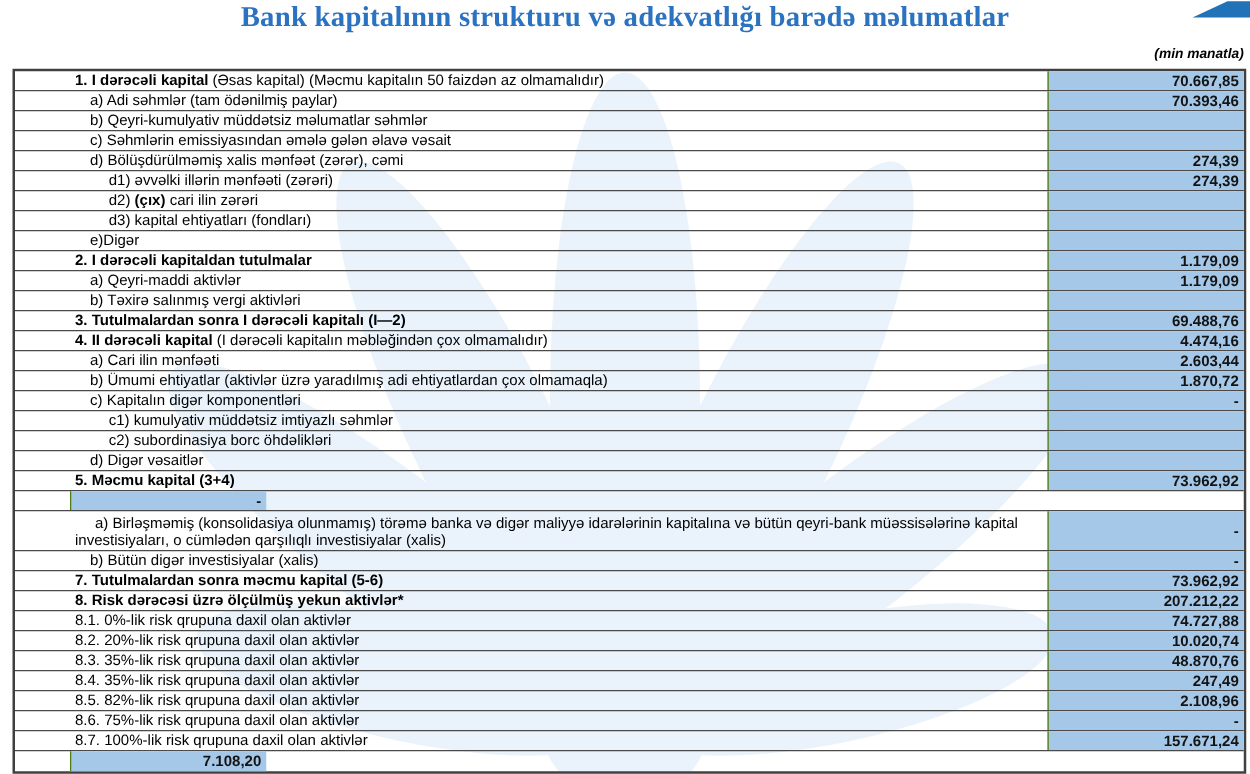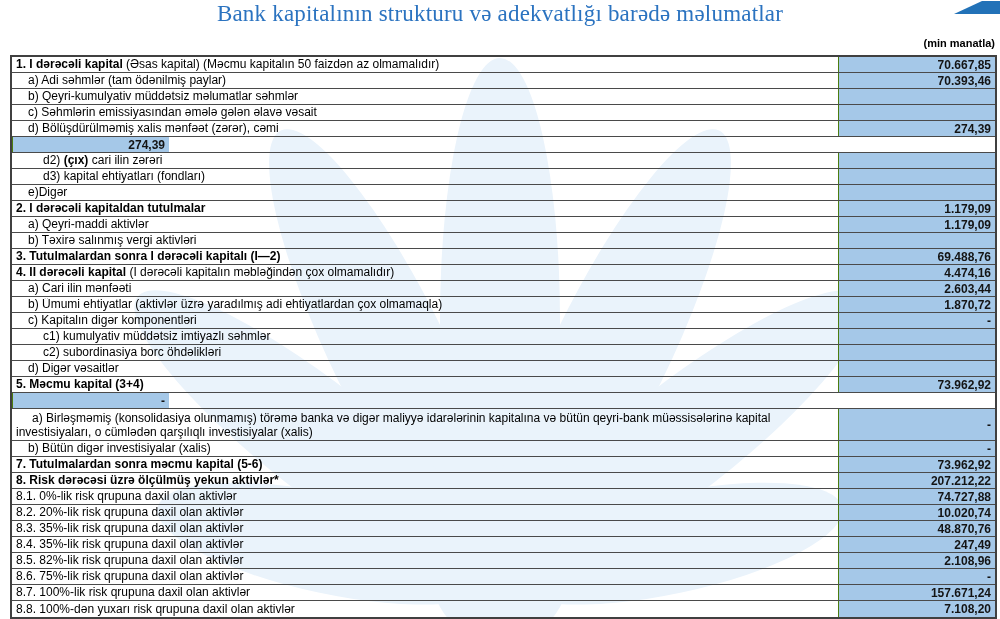--- a/index.html
+++ b/index.html
@@ -4,32 +4,32 @@
 <style>
   html,body{margin:0;padding:0;}
   body{
     width:1000px;height:619px;position:relative;overflow:hidden;
     background:#ffffff;font-family:"Liberation Sans","DejaVu Sans",sans-serif;
   }
   .watermark{position:absolute;left:0;top:0;width:1000px;height:619px;z-index:0;}
   .page-title{
     position:absolute;top:1px;left:0;right:0;text-align:center;z-index:3;
     font-family:"Liberation Serif","DejaVu Serif",serif;
-    font-weight:normal;font-size:23px;color:#2B73C0;letter-spacing:.2px;
+    font-weight:bold;font-size:23px;color:#2B73C0;letter-spacing:.2px;
   }
   .corner-logo{position:absolute;top:0;right:0;z-index:3;}
   .unit-note{
     position:absolute;top:37px;right:5px;z-index:3;
-    font-weight:600;font-size:11px;color:#000;
+    font-style:italic;font-weight:600;font-size:11px;color:#000;
   }
   .capital-table{
     position:absolute;left:10px;top:55px;width:987px;z-index:2;
     border:2px solid #404040;box-sizing:border-box;background:transparent;
   }
-  .row{display:flex;height:16px;box-sizing:border-box;border-bottom:1px solid #4a4a4a;align-items:center;}
+  .row{display:flex;height:16px;box-sizing:border-box;border-bottom:1px solid #4a4a4a;align-items:center;padding-left:44px;}
   .row:last-child{border-bottom:none;}
   .row.wrap{height:32px;align-items:flex-start;}
   .label{
     flex:1 1 auto;min-width:0;font-size:12px;line-height:13px;color:#000;
     white-space:nowrap;overflow:hidden;
   }
   .row.wrap .label{white-space:normal;line-height:14px;padding-top:2px;text-indent:16px;}
   .label .b{font-weight:bold;}
   .indent0{padding-left:4px;}
   .indent1{padding-left:16px;}
@@ -78,20 +78,21 @@
     </div>
     <div class="row">
       <div class="label indent1"><span>c) Səhmlərin emissiyasından əmələ gələn  əlavə vəsait</span></div>
       <div class="value"></div>
     </div>
     <div class="row">
       <div class="label indent1"><span>d)  Bölüşdürülməmiş xalis mənfəət (zərər), cəmi</span></div>
       <div class="value">274,39</div>
     </div>
     <div class="row">
+      <div class="label indent2"><span>d1) əvvəlki illərin mənfəəti (zərəri)</span></div>
       <div class="value">274,39</div>
     </div>
     <div class="row">
       <div class="label indent2"><span>d2) </span><span class="b">(çıx)</span><span> cari ilin zərəri</span></div>
       <div class="value"></div>
     </div>
     <div class="row">
       <div class="label indent2"><span>d3) kapital ehtiyatları (fondları)</span></div>
       <div class="value"></div>
     </div>
@@ -188,16 +189,15 @@
     </div>
     <div class="row">
       <div class="label indent0"><span>8.6. 75%-lik risk qrupuna daxil olan aktivlər</span></div>
       <div class="value">-</div>
     </div>
     <div class="row">
       <div class="label indent0"><span>8.7. 100%-lik risk qrupuna daxil olan aktivlər</span></div>
       <div class="value">157.671,24</div>
     </div>
     <div class="row">
-      <div class="label indent0"><span>8.8. 100%-dən yuxarı risk qrupuna daxil olan aktivlər</span></div>
       <div class="value">7.108,20</div>
     </div>
   </div>
 
 </body></html>

